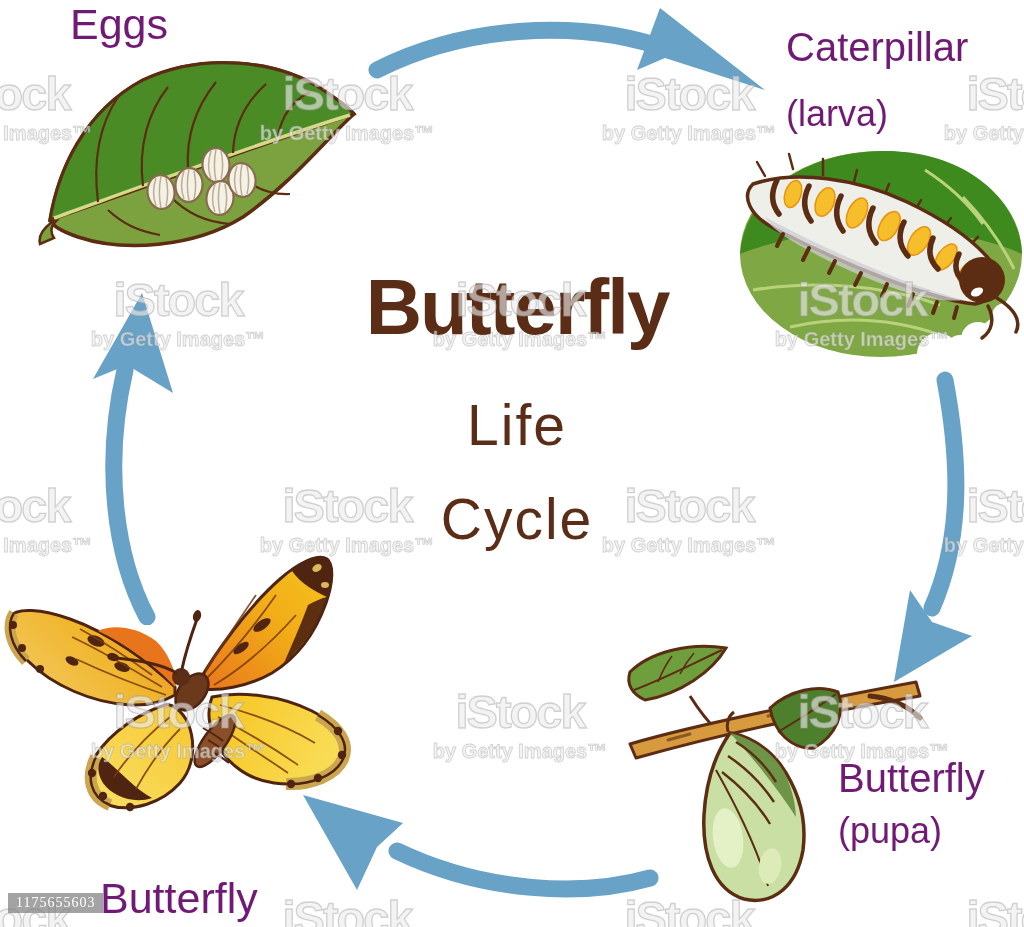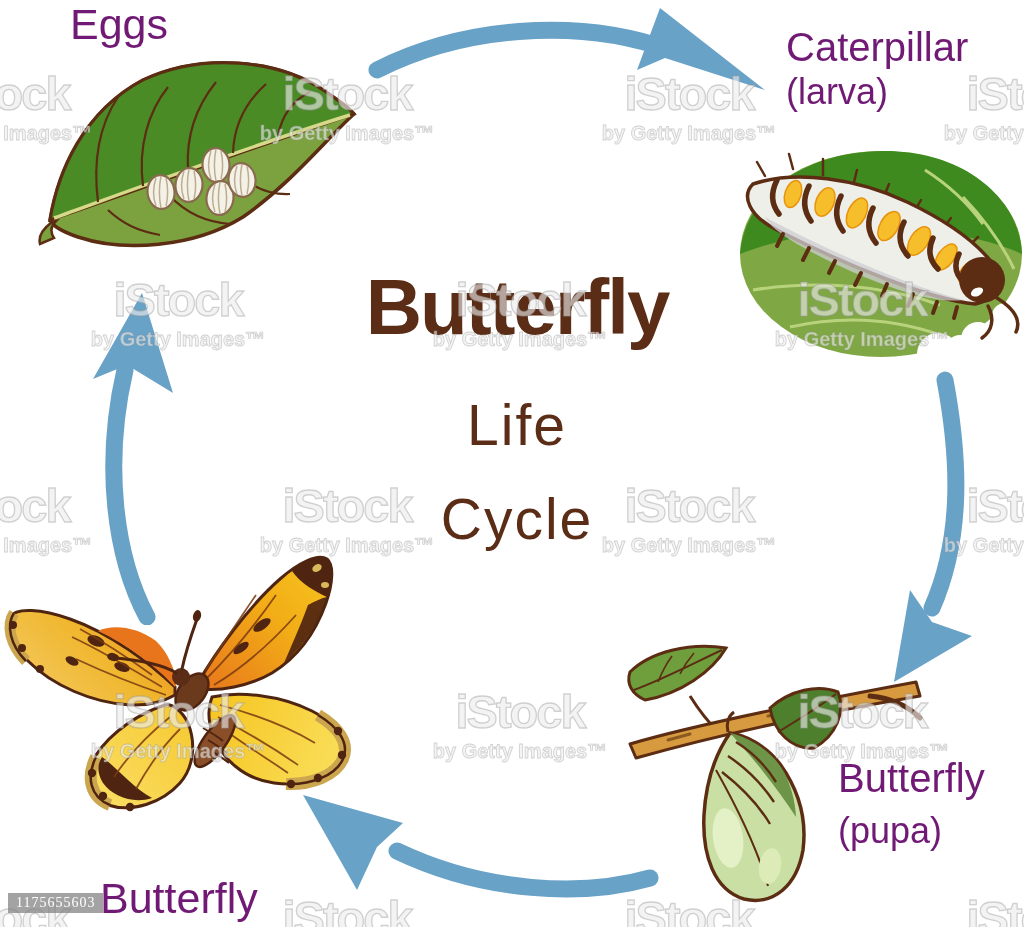--- a/index.html
+++ b/index.html
@@ -293,21 +293,21 @@
   </svg>
 
   <div class="title-line t1">Butterfly</div>
   <div class="title-line t2">Life</div>
   <div class="title-line t3">Cycle</div>
 
   <div class="label" style="left:70px;top:0px;width:170px;font-size:43px;">Eggs</div>
 
   <div class="label" style="left:786px;top:24px;width:232px;">
     <span style="font-size:40px;">Caterpillar</span>
-    <span class="sub" style="font-size:36px;margin-top:1px;">(larva)</span>
+    <span class="sub" style="font-size:36px;margin-top:23px;">(larva)</span>
   </div>
 
   <div class="label" style="left:838px;top:755px;width:190px;">
     <span style="font-size:40px;">Butterfly</span>
     <span class="sub" style="font-size:36px;margin-top:9px;">(pupa)</span>
   </div>
 
   <div class="label" style="left:100px;top:874px;width:210px;font-size:43px;">Butterfly</div>
 
   <div>

